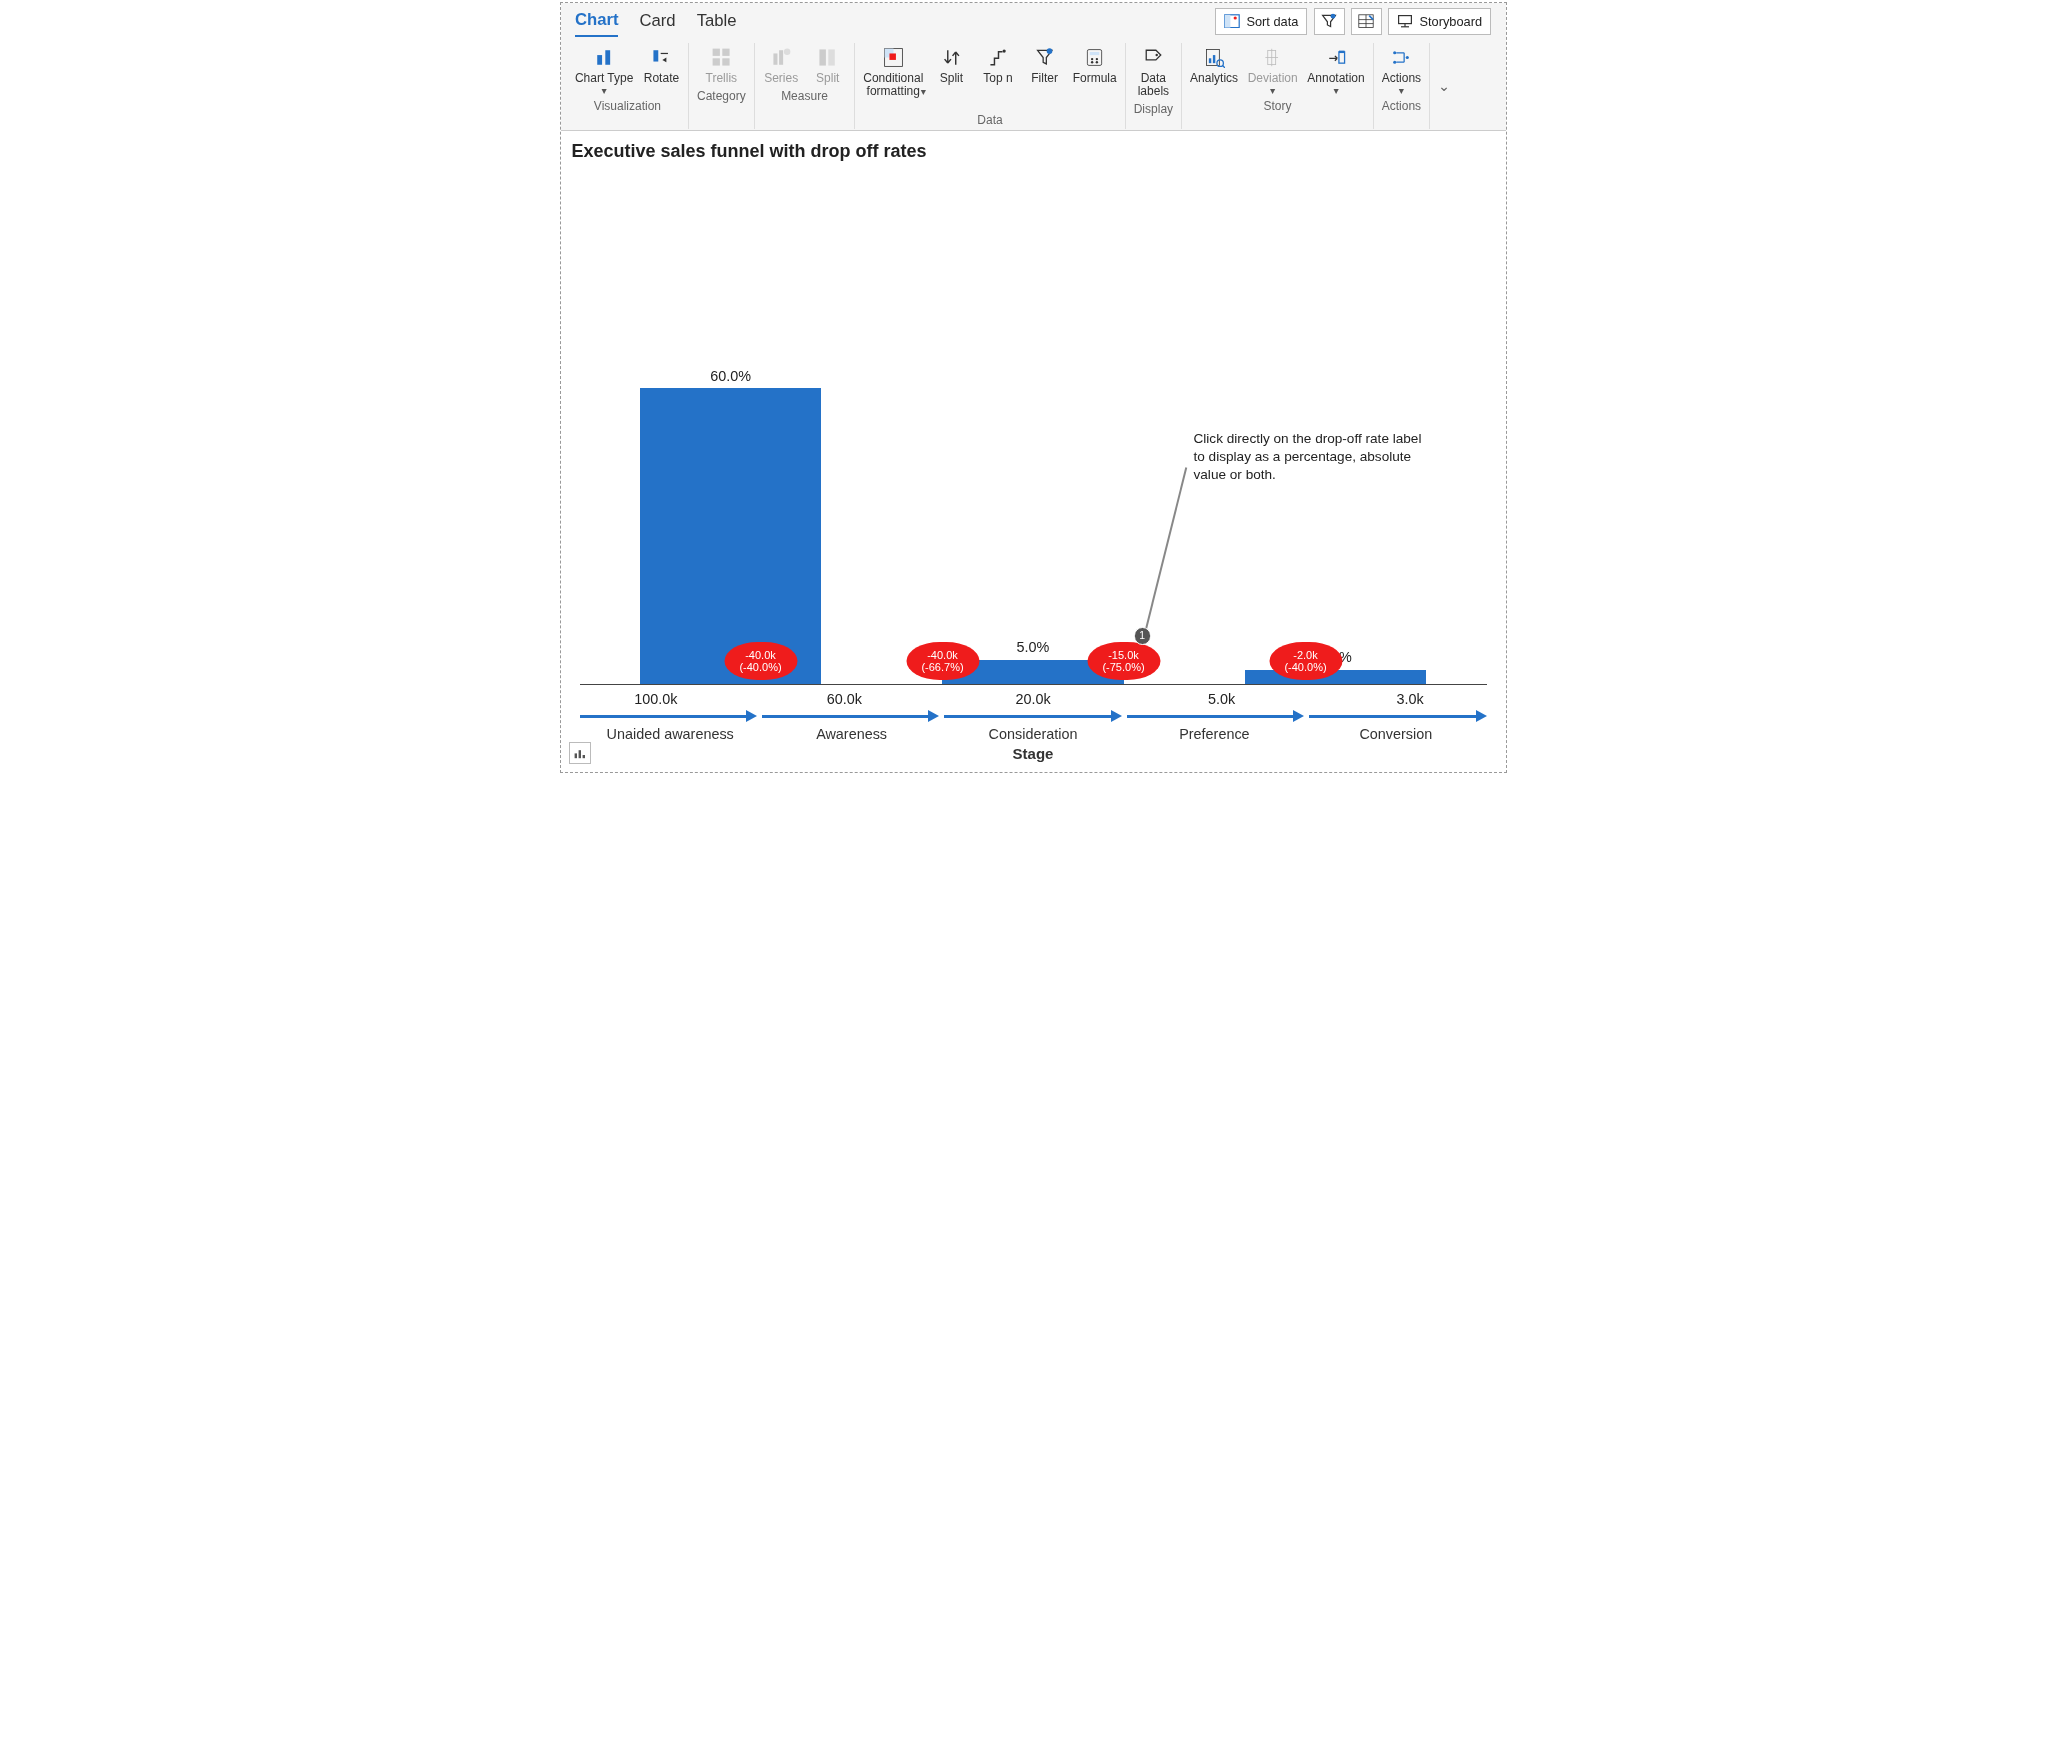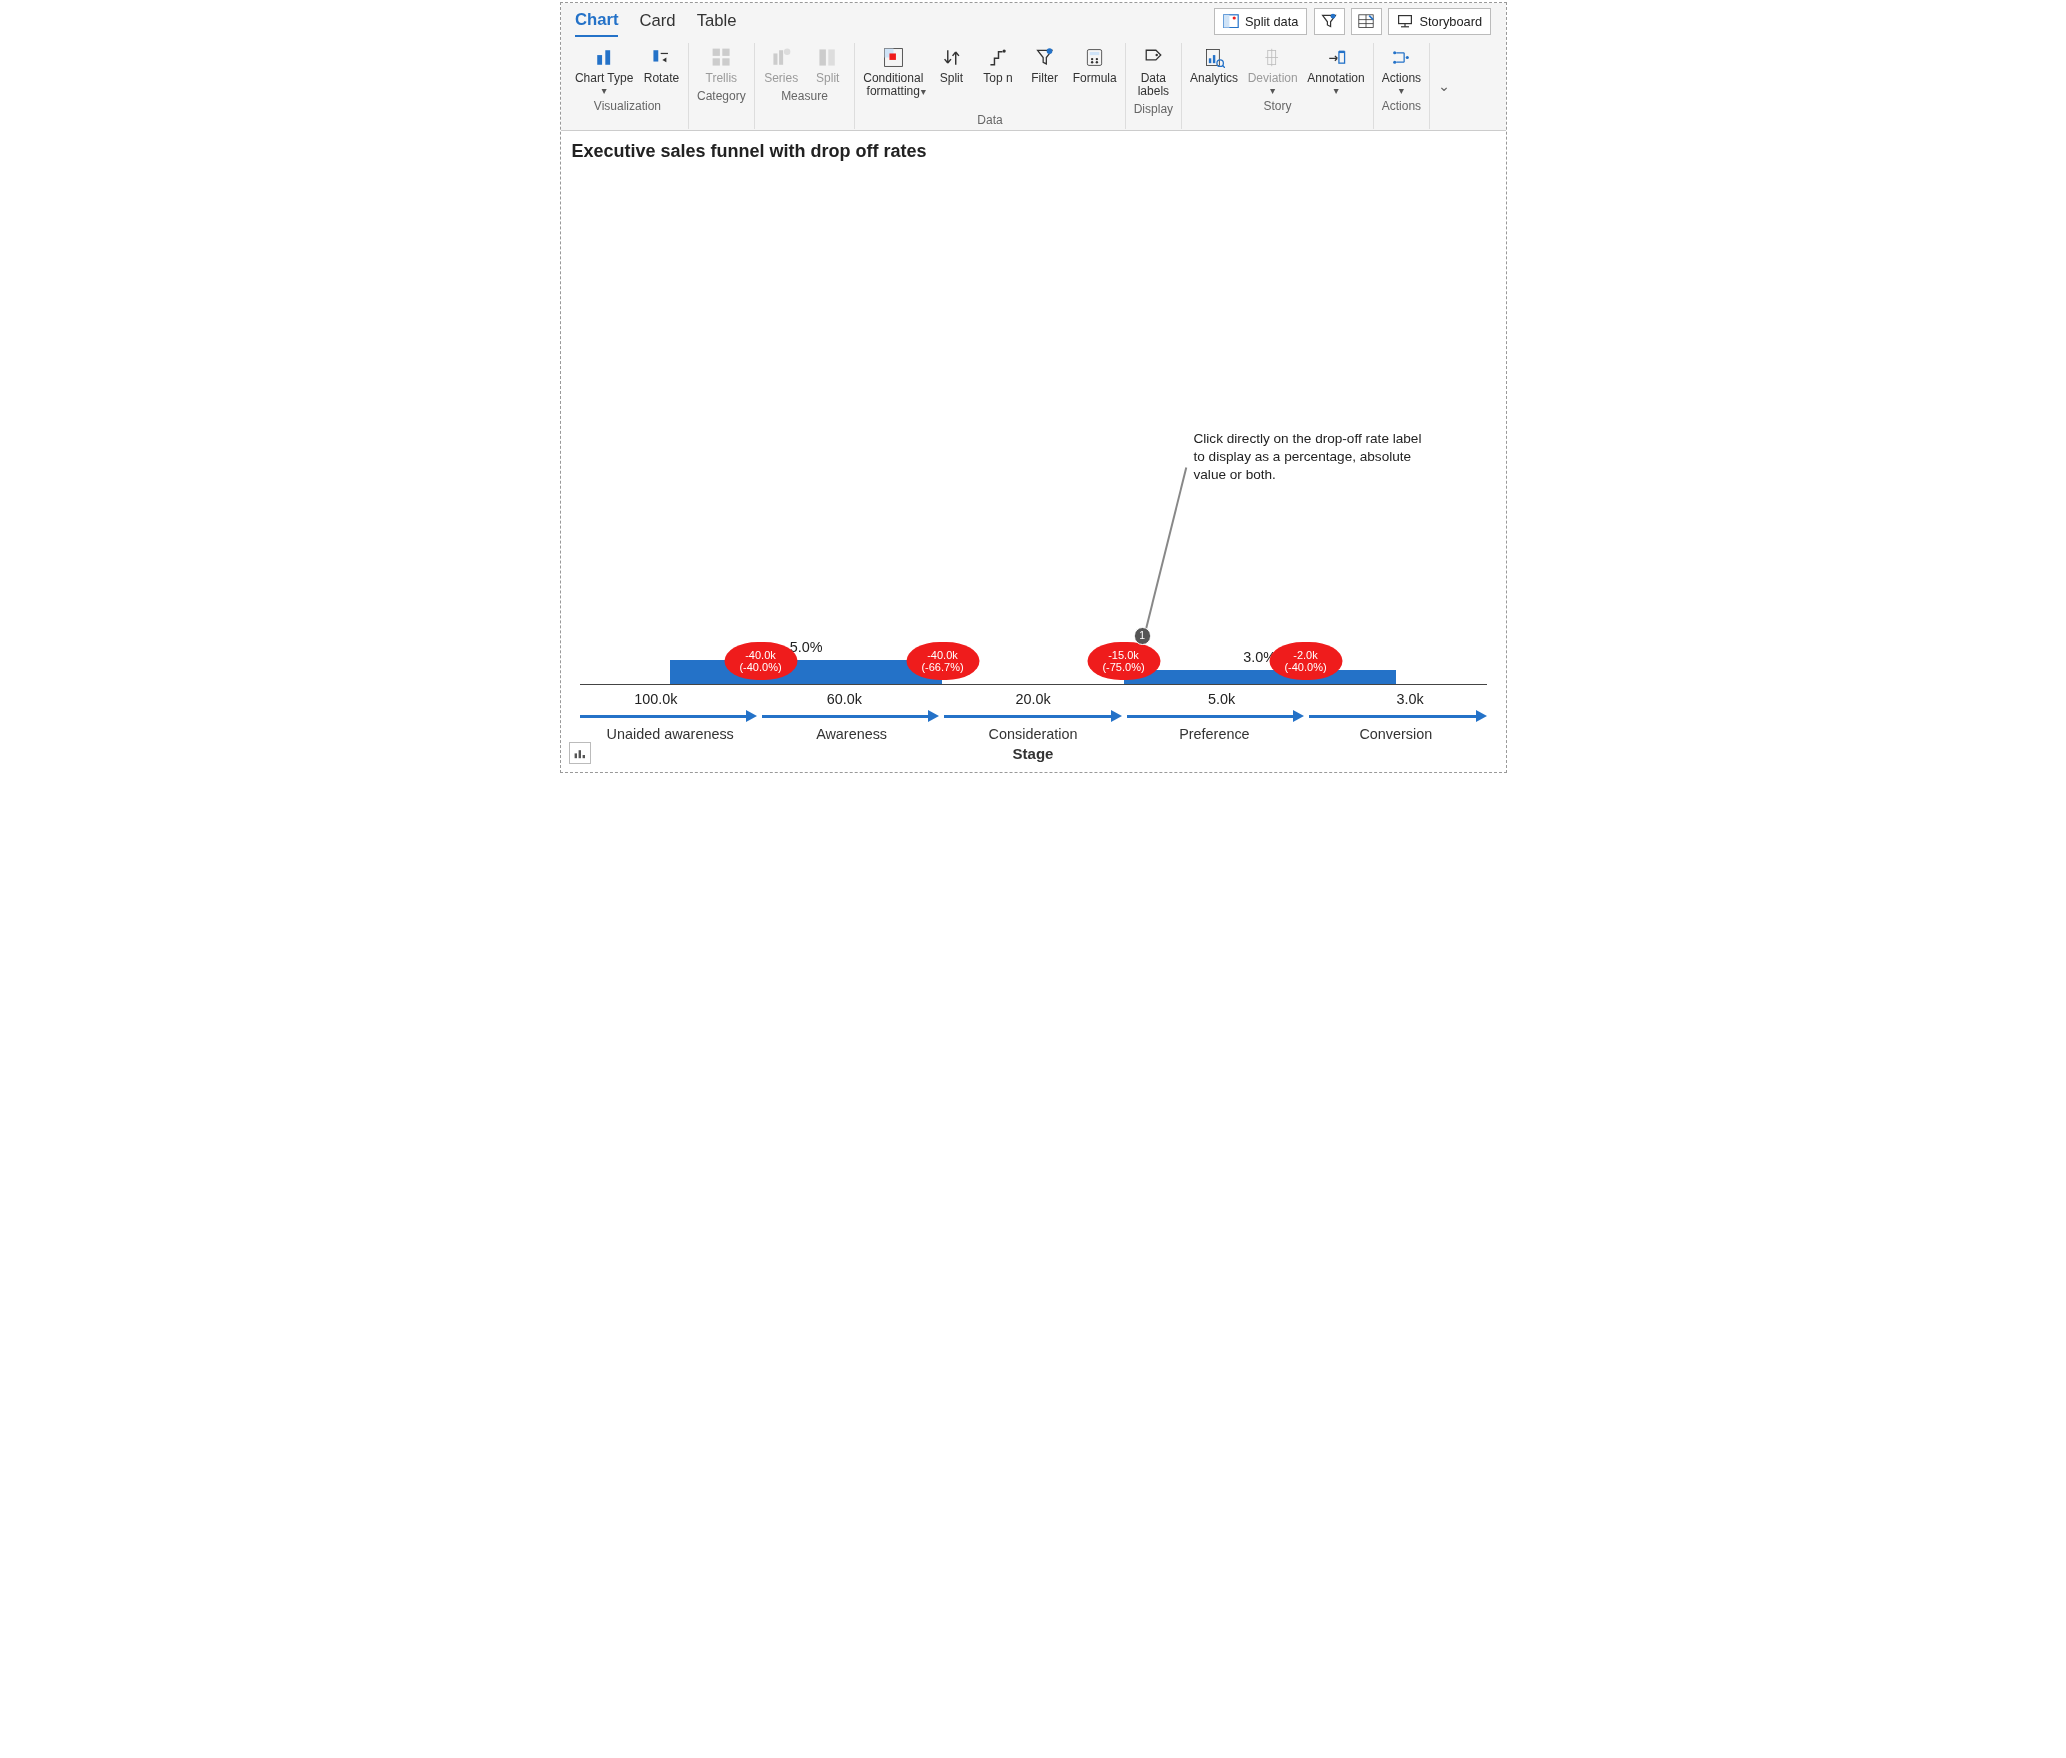--- a/index.html
+++ b/index.html
@@ -79,21 +79,21 @@
       <div class="tab">Table</div>
       <div class="quick-btns">
         <div class="qb">
           <span>
               <svg width="16" height="14.4" viewBox="0 0 20 18">
                 <rect x="1" y="1" width="18" height="16" fill="none" stroke="#2472c8" stroke-width="1.5"></rect>
                 <rect x="1" y="1" width="7" height="16" fill="#cfe3f7"></rect>
                 <circle cx="14" cy="5" r="2" fill="#ef1c1c"></circle>
               </svg>
             </span>
-          <span>Split  data</span>
+          <span>Sort  data</span>
         </div>
         <div class="qb icononly">
           <span>
               <svg width="16" height="16" viewBox="0 0 20 20">
                 <path d="M2 3h16l-6 8v6l-4-2v-4z" fill="none" stroke="#333" stroke-width="1.5"></path>
                 <circle cx="15" cy="4" r="3" fill="#2472c8"></circle>
               </svg>
             </span>
         </div>
         <div class="qb icononly">
@@ -322,20 +322,24 @@
       </div>
       <div class="expand">⌄</div>
     </div>
   </div>
 
   <div class="chart-wrap">
     <div class="chart-title">Executive sales funnel with drop off rates</div>
 
     <div class="plot">
       <div class="bars" id="bars">
+          <div class="barcol">
+            <div class="bar" style="height: 297px;"></div>
+            <div class="toplabel" style="bottom: 301px;">60.0%</div>
+          </div>
           <div class="barcol">
             <div class="bar" style="height: 25px;"></div>
             <div class="toplabel" style="bottom: 29.5px;">5.0%</div>
           </div>
           <div class="barcol">
             <div class="bar" style="height: 15px;"></div>
             <div class="toplabel" style="bottom: 19.6px;">3.0%</div>
           </div>
           <div class="dropbubble" style="left: 181px;">
             <div>-40.0k</div>

